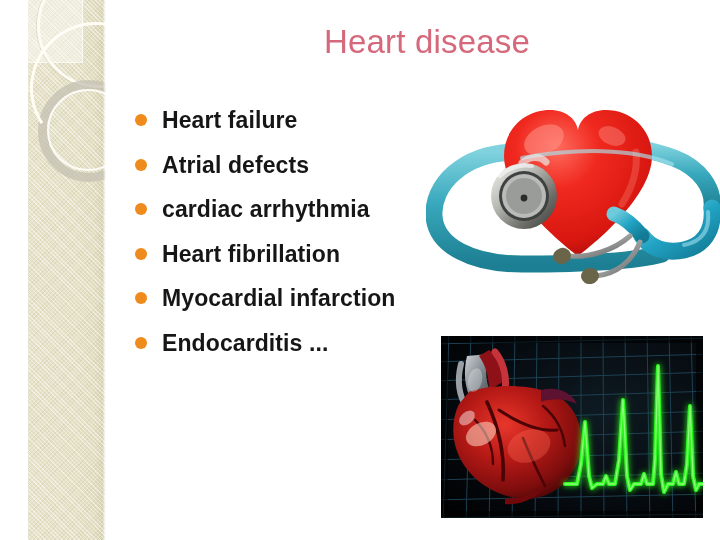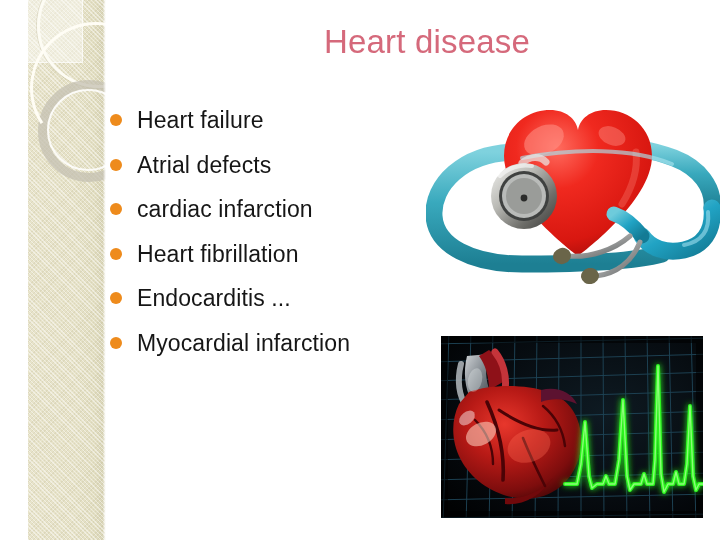--- a/index.html
+++ b/index.html
@@ -128,26 +128,27 @@
     line-height: 40px;
     font-weight: 400;
     color: #d5697b;
     letter-spacing: .2px;
     white-space: nowrap;
   }
 
   
   #bullets {
     position: absolute;
-    left: 78px;
+    left: 103px;
     top: 98px;
     margin: 0;
     padding: 0;
     list-style: none;
     width: 330px;
+    font-weight: bold;
   }
   #bullets li {
     position: relative;
     height: 44.5px;
     padding-left: 31px;
     display: flex;
     align-items: center;
   }
   #bullets li .dot {
     position: absolute;
@@ -210,33 +211,33 @@
     <li>
       <span class="dot"></span>
       <span class="txt">Heart failure</span>
     </li>
     <li>
       <span class="dot"></span>
       <span class="txt">Atrial defects</span>
     </li>
     <li>
       <span class="dot"></span>
-      <span class="txt">cardiac infarction</span>
+      <span class="txt">cardiac arrhythmia</span>
     </li>
     <li>
       <span class="dot"></span>
       <span class="txt">Heart fibrillation</span>
     </li>
     <li>
       <span class="dot"></span>
+      <span class="txt">Myocardial infarction</span>
+    </li>
+    <li>
+      <span class="dot"></span>
       <span class="txt">Endocarditis ...</span>
-    </li>
-    <li>
-      <span class="dot"></span>
-      <span class="txt">Myocardial infarction</span>
     </li>
   </ul>
 
   <div id="heart-steth">
     <svg width="304" height="198" viewBox="0 0 304 198" xmlns="http://www.w3.org/2000/svg">
       <defs>
         <radialGradient id="gHeart" cx="36%" cy="26%" r="82%">
           <stop offset="0%" stop-color="#ff6b5e"></stop>
           <stop offset="34%" stop-color="#f0291f"></stop>
           <stop offset="78%" stop-color="#d81710"></stop>

